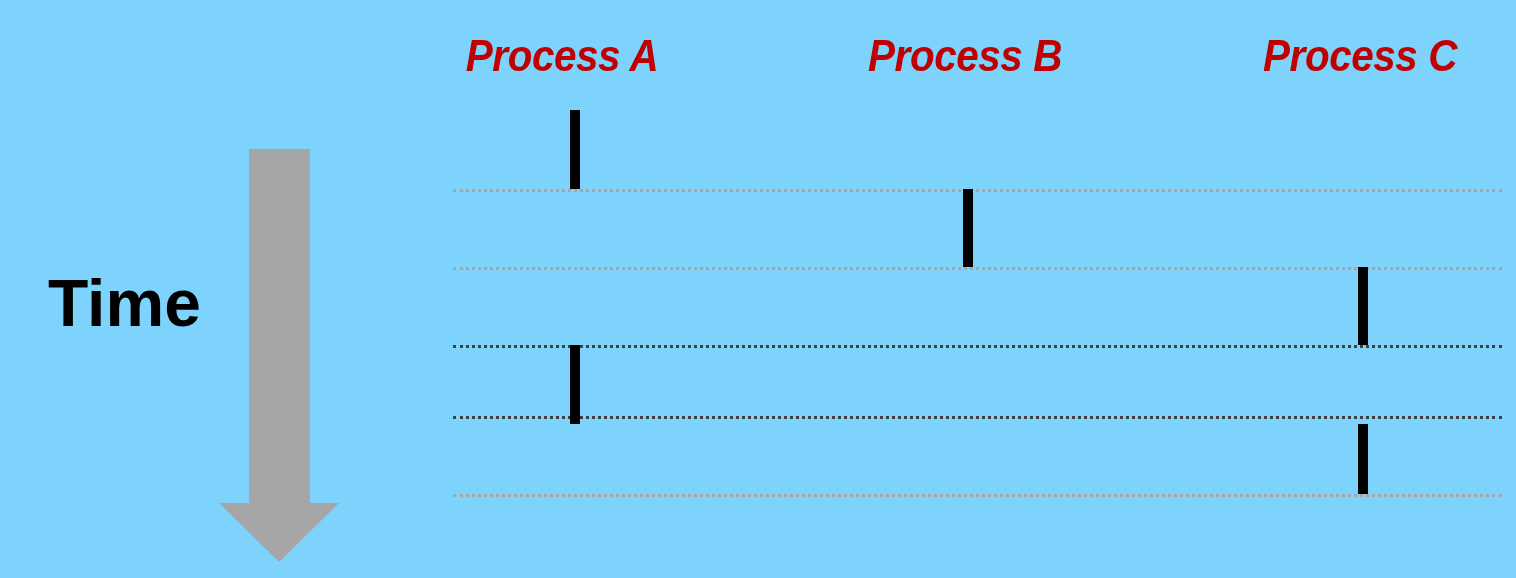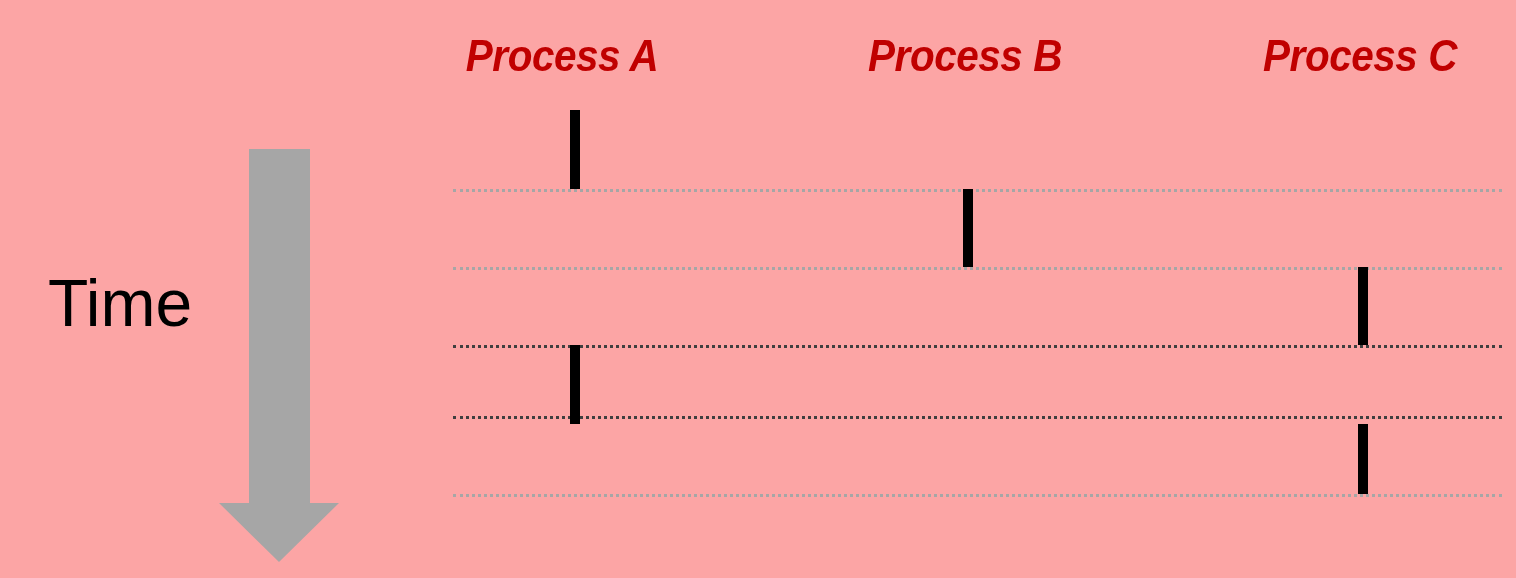--- a/index.html
+++ b/index.html
@@ -5,21 +5,21 @@
 <style>
   html, body {
     margin: 0;
     padding: 0;
     background: #ffffff;
   }
   #canvas {
     position: relative;
     width: 1516px;
     height: 578px;
-    background: #fca5a5;
+    background: #7dd3fc;
     overflow: hidden;
     font-family: "Liberation Sans", sans-serif;
   }
 
   
   .process-label {
     position: absolute;
     font-family: "Liberation Sans", sans-serif;
     font-weight: bold;
     font-style: italic;
@@ -33,21 +33,21 @@
     text-align: center;
     user-select: none;
   }
 
   
   .time-label {
     position: absolute;
     left: 48px;
     top: 268px;
     font-family: "Liberation Sans", sans-serif;
-    font-weight: normal;
+    font-weight: bold;
     font-style: normal;
     font-size: 66px;
     line-height: 70px;
     color: #000000;
     white-space: nowrap;
     user-select: none;
   }
 
   
   .time-arrow {

